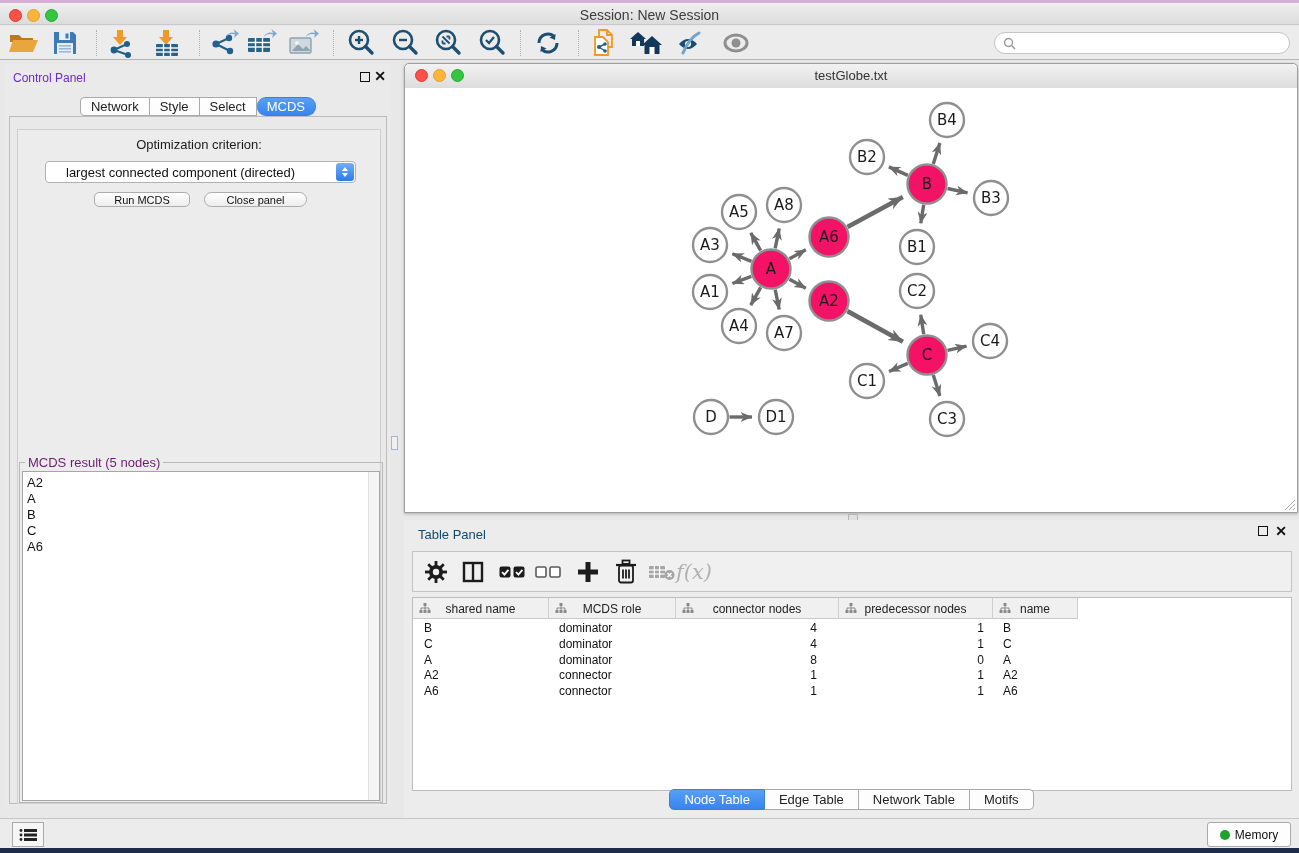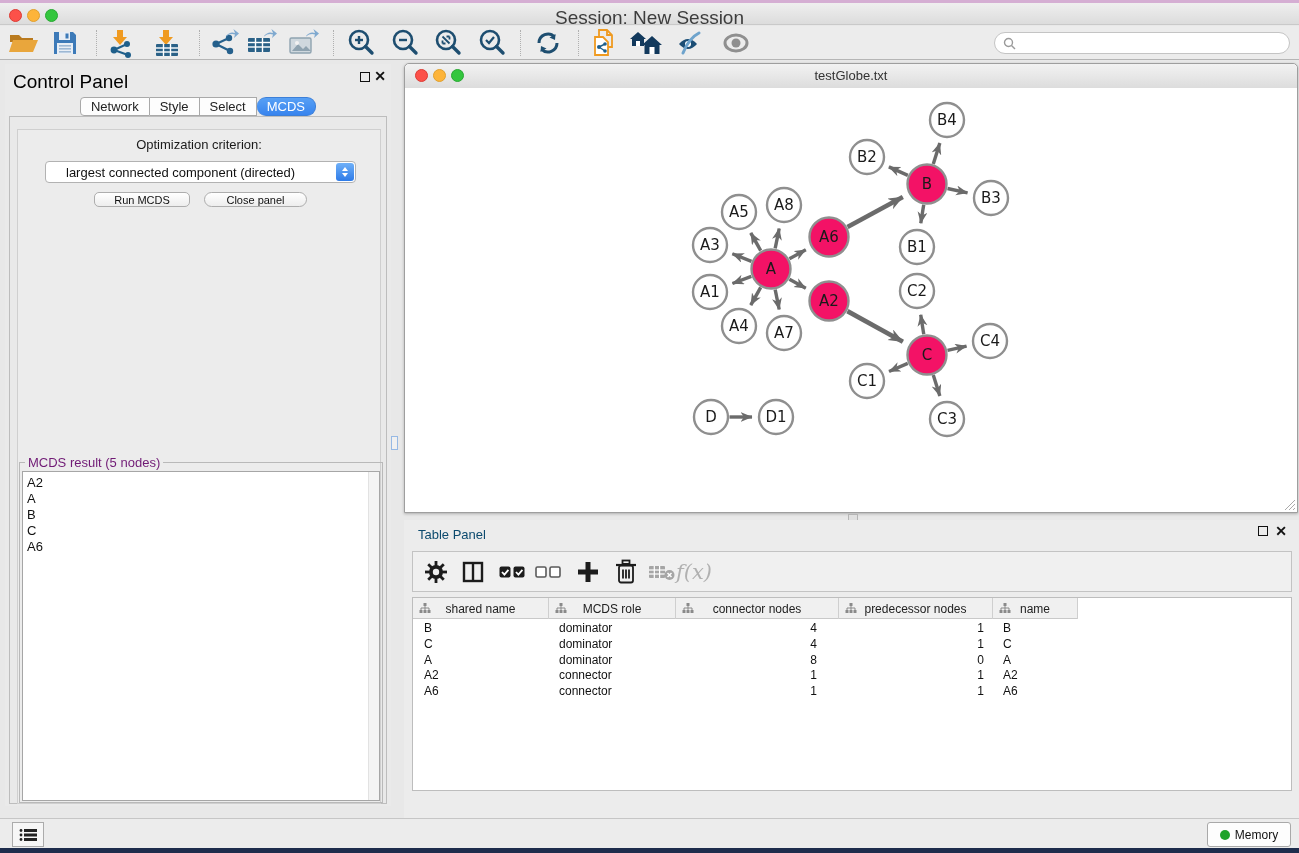--- a/index.html
+++ b/index.html
@@ -3,28 +3,28 @@
 <meta charset="utf-8">
 <style>
   * { margin:0; padding:0; box-sizing:border-box; }
   html,body { width:1299px; height:853px; overflow:hidden; font-family:"Liberation Sans",sans-serif; }
   body { position:relative; background:#e8e8e8; }
   .abs { position:absolute; }
   #strip-top { left:0; top:0; width:1299px; height:3px; background:#d5aed3; }
   #strip-bottom { left:0; top:848px; width:1299px; height:5px; background:#1e2c4c; }
   #titlebar { left:0; top:3px; width:1299px; height:22px; background:linear-gradient(#efefef,#dcdcdc); border-bottom:1px solid #c9c9c9; }
   .tl { position:absolute; top:6px; width:13px; height:13px; border-radius:50%; }
-  #titlebar .title { position:absolute; top:4px; width:100%; text-align:center; font-size:19px; color:#3d3d3d; }
+  #titlebar .title { position:absolute; top:4px; width:100%; text-align:center; font-size:14px; color:#3d3d3d; }
   #toolbar { left:0; top:26px; width:1299px; height:34px; background:#ececec; border-bottom:1px solid #b5b5b5; }
   .tb-item { position:absolute; top:2px; height:30px; display:flex; align-items:center; justify-content:center; }
   .tb-sep { position:absolute; top:4px; height:26px; width:0; border-left:1px dotted #b0b0b0; }
   #searchbox { position:absolute; left:994px; top:6px; width:296px; height:22px; background:#fff; border:1px solid #c4c4c4; border-radius:12px; display:flex; align-items:center; padding-left:8px; }
   #control-panel { left:5px; top:64px; width:386px; height:742px; background:#eaeaea; }
   #cp-header { position:absolute; left:0; top:0; width:100%; height:28px; }
-  #cp-title { position:absolute; left:8px; top:7px; font-size:19px; color:#000000; }
+  #cp-title { position:absolute; left:8px; top:7px; font-size:12px; color:#6d28d9; }
   .panel-float { position:absolute; top:8px; width:10px; height:10px; border:1.5px solid #111; }
   .panel-close { position:absolute; top:5px; font-size:14px; font-weight:bold; color:#111; line-height:14px; }
   #cp-tabs { position:absolute; left:0; top:97px; width:100%; display:flex; justify-content:center; z-index:2; }
   .cp-tab { height:19px; padding:0 10px; background:#fdfdfd; border:1px solid #a9a9a9; border-left:none; font-size:13px; color:#222; display:flex; align-items:center; }
   .cp-tab:first-child { border-left:1px solid #a9a9a9; border-radius:4px 0 0 4px; }
   .cp-tab:last-child { border-radius:0 4px 4px 0; }
   .cp-tab.active { background:linear-gradient(#57a0f5,#3884ee); border-color:#3c7fd8; color:#fff;border-radius:9px; }
   #cp-tabs { top:33px; }
   #cp-body { position:absolute; left:4px; top:52px; width:378px; height:688px; border:1px solid #bdbdbd; background:#e9e9e9; }
   #cp-inner { position:absolute; left:7px; top:12px; width:364px; height:675px; border:1px solid #cfcfcf; background:#ececec; }
@@ -581,20 +581,26 @@
         </div>
         <div class="tr-row" style="top: 85.2px;">
           <div class="td-cell" style="left: 11px;">A6</div>
           <div class="td-cell" style="left: 146px;">connector</div>
           <div class="td-cell" style="left: 263px; width: 141px; text-align: right;">1</div>
           <div class="td-cell" style="left: 426px; width: 145px; text-align: right;">1</div>
           <div class="td-cell" style="left: 590px;">A6</div>
         </div>
       </div>
   </div>
+  <div id="tp-tabs">
+      <div class="tp-tab active">Node Table</div>
+      <div class="tp-tab">Edge Table</div>
+      <div class="tp-tab">Network Table</div>
+      <div class="tp-tab">Motifs</div>
+    </div>
 </div>
 
 <div id="statusbar" class="abs">
   <div id="list-btn">
     <svg width="18" height="14" viewBox="0 0 18 14">
       <circle cx="2" cy="2.5" r="1.4" fill="#222"></circle>
         <rect x="5" y="1" width="13" height="3" fill="#222"></rect>
       <circle cx="2" cy="7" r="1.4" fill="#222"></circle>
         <rect x="5" y="5.5" width="13" height="3" fill="#222"></rect>
       <circle cx="2" cy="11.5" r="1.4" fill="#222"></circle>

